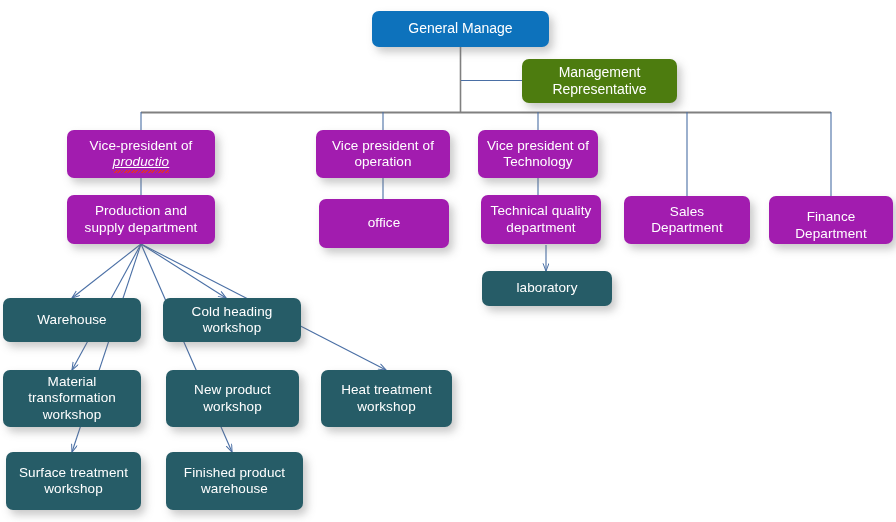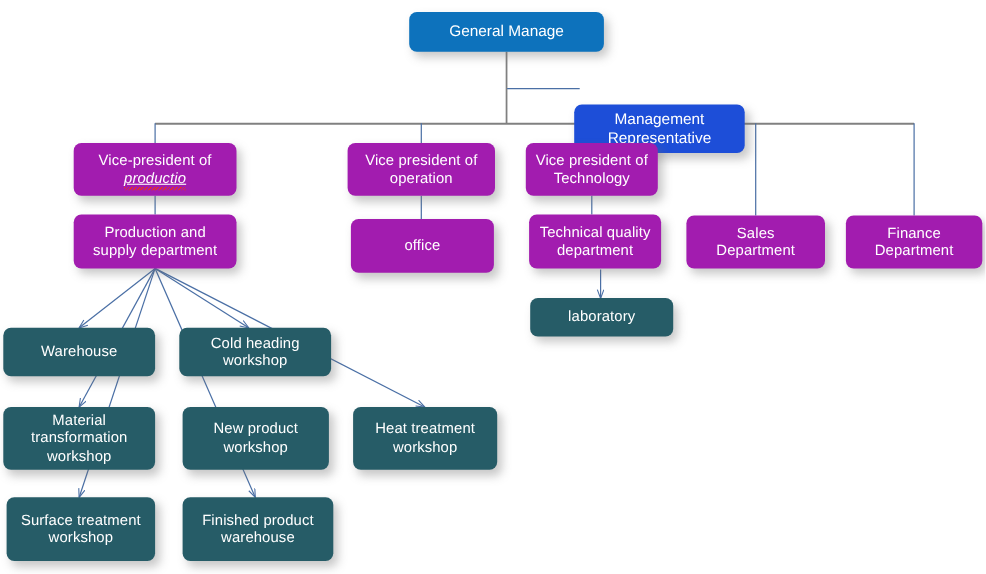--- a/index.html
+++ b/index.html
@@ -42,23 +42,22 @@
   }
   .node .label {
     display: block;
     width: 100%;
   }
   .node-root {
     background: #0D72BC;
     font-size: 14px;
   }
   .node-mgmt {
-    background: #1d4ed8;
+    background: #4d7c0f;
     font-size: 14px;
-    margin-top: 36px;
   }
   .node-cyan {
     background: #a21caf;
   }
   .node-teal {
     background: #265C67;
   }
   .node-teal .label,
   .node-cyan .label {
     letter-spacing: 0.1px;
@@ -172,21 +171,21 @@
     </span>
   </div>
 
   <div class="node node-cyan" style="left:624px; top:196px; width:126px; height:48px;">
     <span class="label">
       <span>Sales</span><br>
       <span>Department</span>
     </span>
   </div>
 
-  <div class="node node-cyan" style="left:769px; top:196px; width:124px; height:48px;">
+  <div class="node node-cyan" style="left:769px; top:196px; width:124px; height:48px;align-items:flex-end;">
     <span class="label">
       <span>Finance</span><br>
       <span>Department</span>
     </span>
   </div>
 
   <div class="node node-teal" style="left:482px; top:271px; width:130px; height:35px;">
     <span class="label">laboratory</span>
   </div>
 

